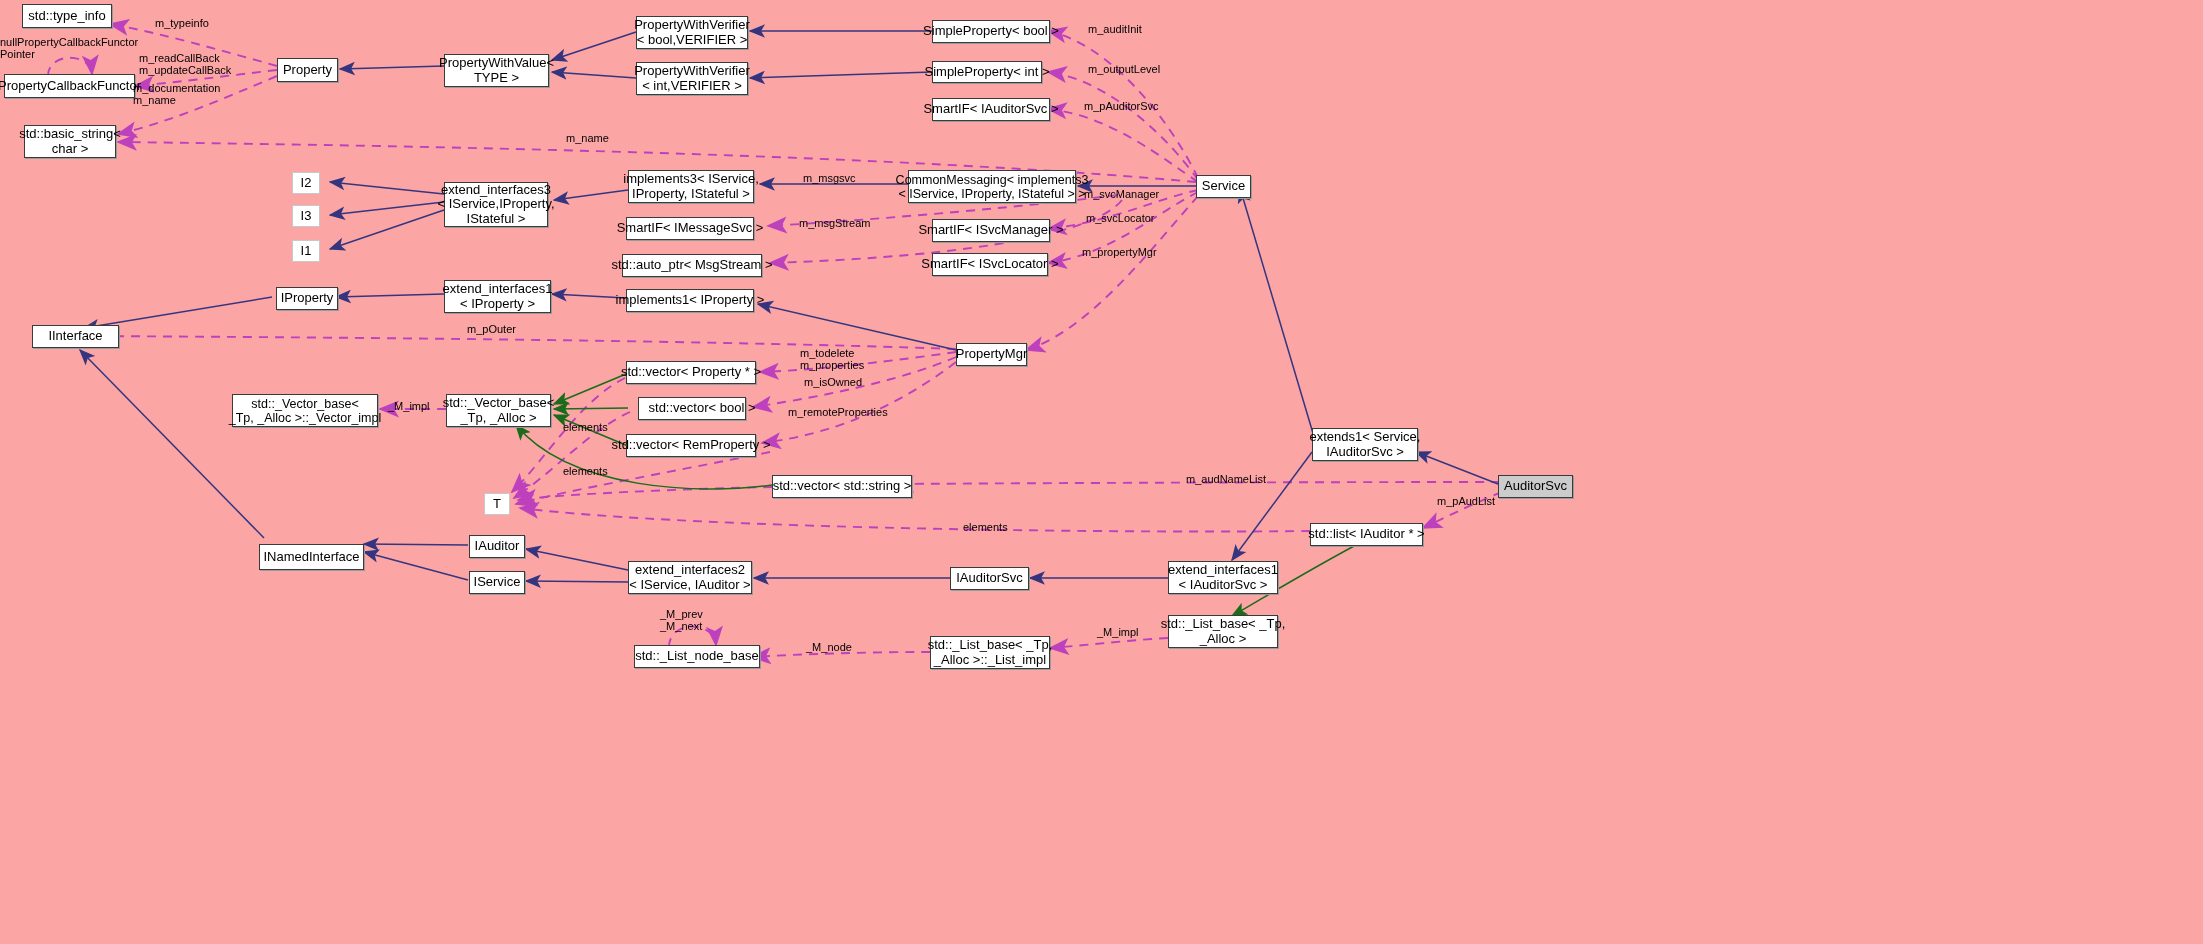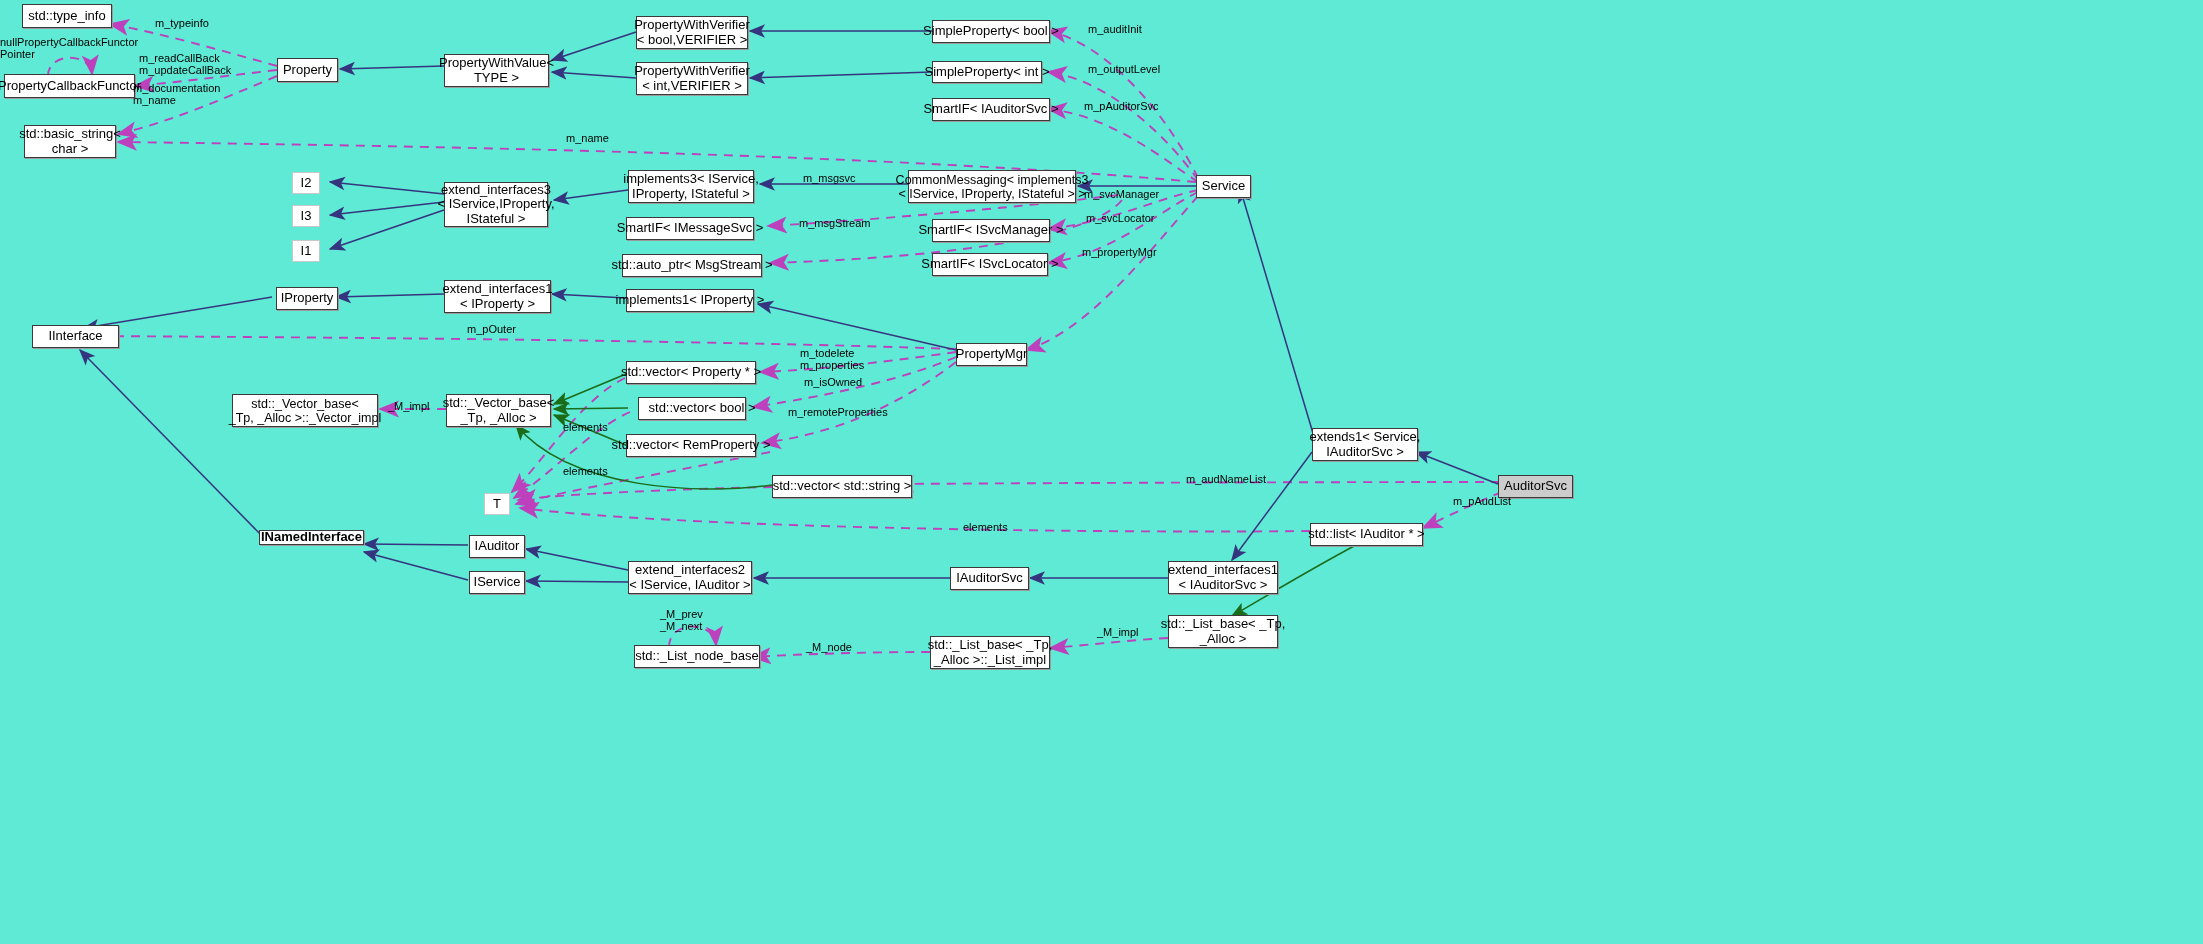--- a/index.html
+++ b/index.html
@@ -1,16 +1,16 @@
 <!DOCTYPE html>
 <html><head>
 <meta charset="utf-8">
 <style>
   html,body{margin:0;padding:0;background:#ffffff;}
-  #canvas{position:relative;width:2203px;height:944px;background:#5eead4;
+  #canvas{position:relative;width:2203px;height:944px;background:#fca5a5;
           font-family:"Liberation Sans","DejaVu Sans",sans-serif;
           overflow:hidden;}
   svg#edges{position:absolute;left:0;top:0;width:2203px;height:944px;pointer-events:none;}
   .node{position:absolute;box-sizing:border-box;background:#ffffff;
         border:1px solid #404040;
         display:flex;align-items:center;justify-content:center;
         text-align:center;line-height:1.12;color:#000000;
         font-size:13px;white-space:pre;padding:1px 4px;z-index:5;}
   .node.thick{border:1.6px solid #3a3a3a;box-shadow:1px 1px 0 #9a9a9a;}
   .node.light{border:1px solid #c8c8c8;}
@@ -180,21 +180,21 @@
   <div class="node thick" style="left:626px;top:434px;width:130px;height:23px;">std::vector&lt; RemProperty &gt;</div>
 
   <div class="node light" style="left:484px;top:493px;width:26px;height:22px;">T</div>
   <div class="node thick" style="left:772px;top:475px;width:140px;height:23px;">std::vector&lt; std::string &gt;</div>
 
   <div class="node thick" style="left:1312px;top:428px;width:106px;height:33px;">extends1&lt; Service,
 IAuditorSvc &gt;</div>
   <div class="node highlight" style="left:1498px;top:475px;width:75px;height:23px;">AuditorSvc</div>
   <div class="node thick" style="left:1310px;top:523px;width:113px;height:23px;">std::list&lt; IAuditor * &gt;</div>
 
-  <div class="node thick" style="left:259px;top:530px;width:105px;height:15px;font-weight:bold;">INamedInterface</div>
+  <div class="node thick" style="left:259px;top:544px;width:105px;height:26px;">INamedInterface</div>
   <div class="node thick" style="left:469px;top:535px;width:56px;height:23px;">IAuditor</div>
   <div class="node thick" style="left:469px;top:571px;width:56px;height:23px;">IService</div>
   <div class="node thick" style="left:628px;top:561px;width:124px;height:33px;">extend_interfaces2
 &lt; IService, IAuditor &gt;</div>
   <div class="node thick" style="left:950px;top:567px;width:79px;height:23px;">IAuditorSvc</div>
   <div class="node thick" style="left:1168px;top:561px;width:110px;height:33px;">extend_interfaces1
 &lt; IAuditorSvc &gt;</div>
 
   <div class="node thick" style="left:1168px;top:615px;width:110px;height:33px;">std::_List_base&lt; _Tp,
 _Alloc &gt;</div>
@@ -226,20 +226,20 @@
 m_properties</div>
   <div class="elabel" style="left:804px;top:376px;">m_isOwned</div>
   <div class="elabel" style="left:788px;top:406px;">m_remoteProperties</div>
 
   <div class="elabel" style="left:388px;top:400px;">_M_impl</div>
   <div class="elabel" style="left:563px;top:421px;">elements</div>
   <div class="elabel" style="left:563px;top:465px;">elements</div>
   <div class="elabel" style="left:963px;top:521px;">elements</div>
 
   <div class="elabel" style="left:1186px;top:473px;">m_audNameList</div>
-  <div class="elabel" style="left:1437px;top:495px;margin-left:16px;">m_pAudList</div>
+  <div class="elabel" style="left:1437px;top:495px;">m_pAudList</div>
 
   <div class="elabel" style="left:660px;top:608px;width:62px;">_M_prev
 _M_next</div>
   <div class="elabel" style="left:806px;top:641px;">_M_node</div>
   <div class="elabel" style="left:1097px;top:626px;">_M_impl</div>
 
 </div>
 
 </body></html>

